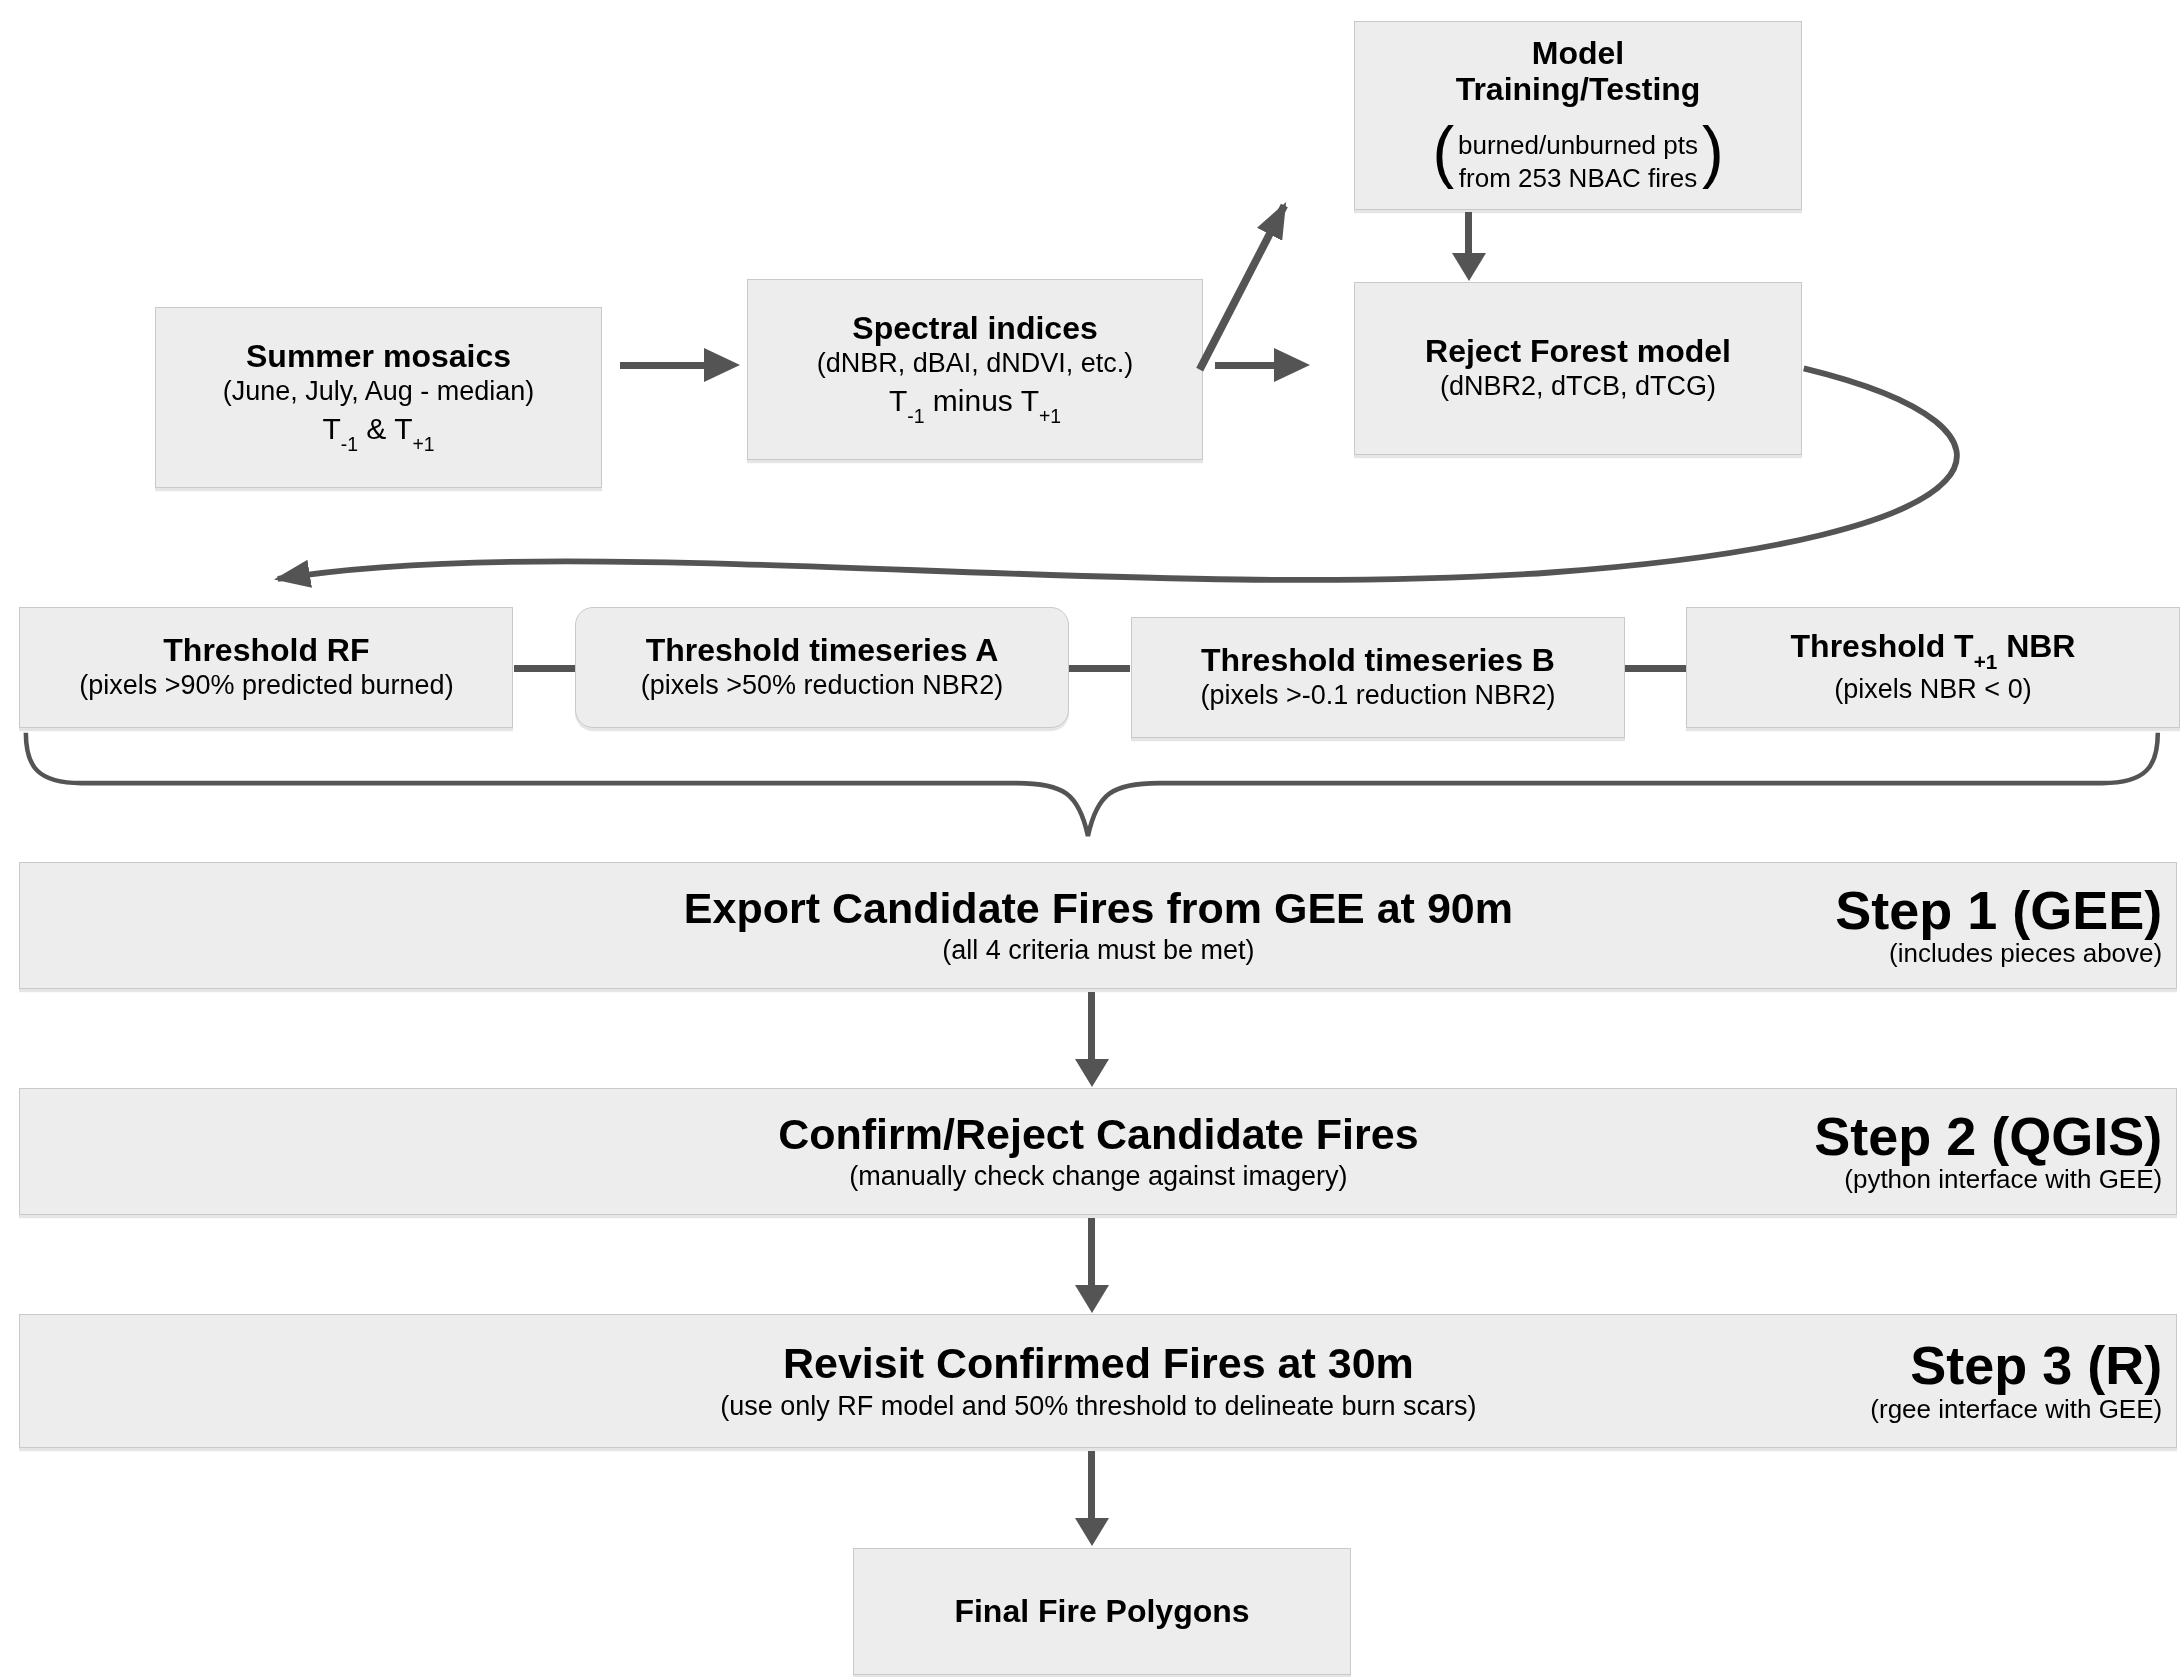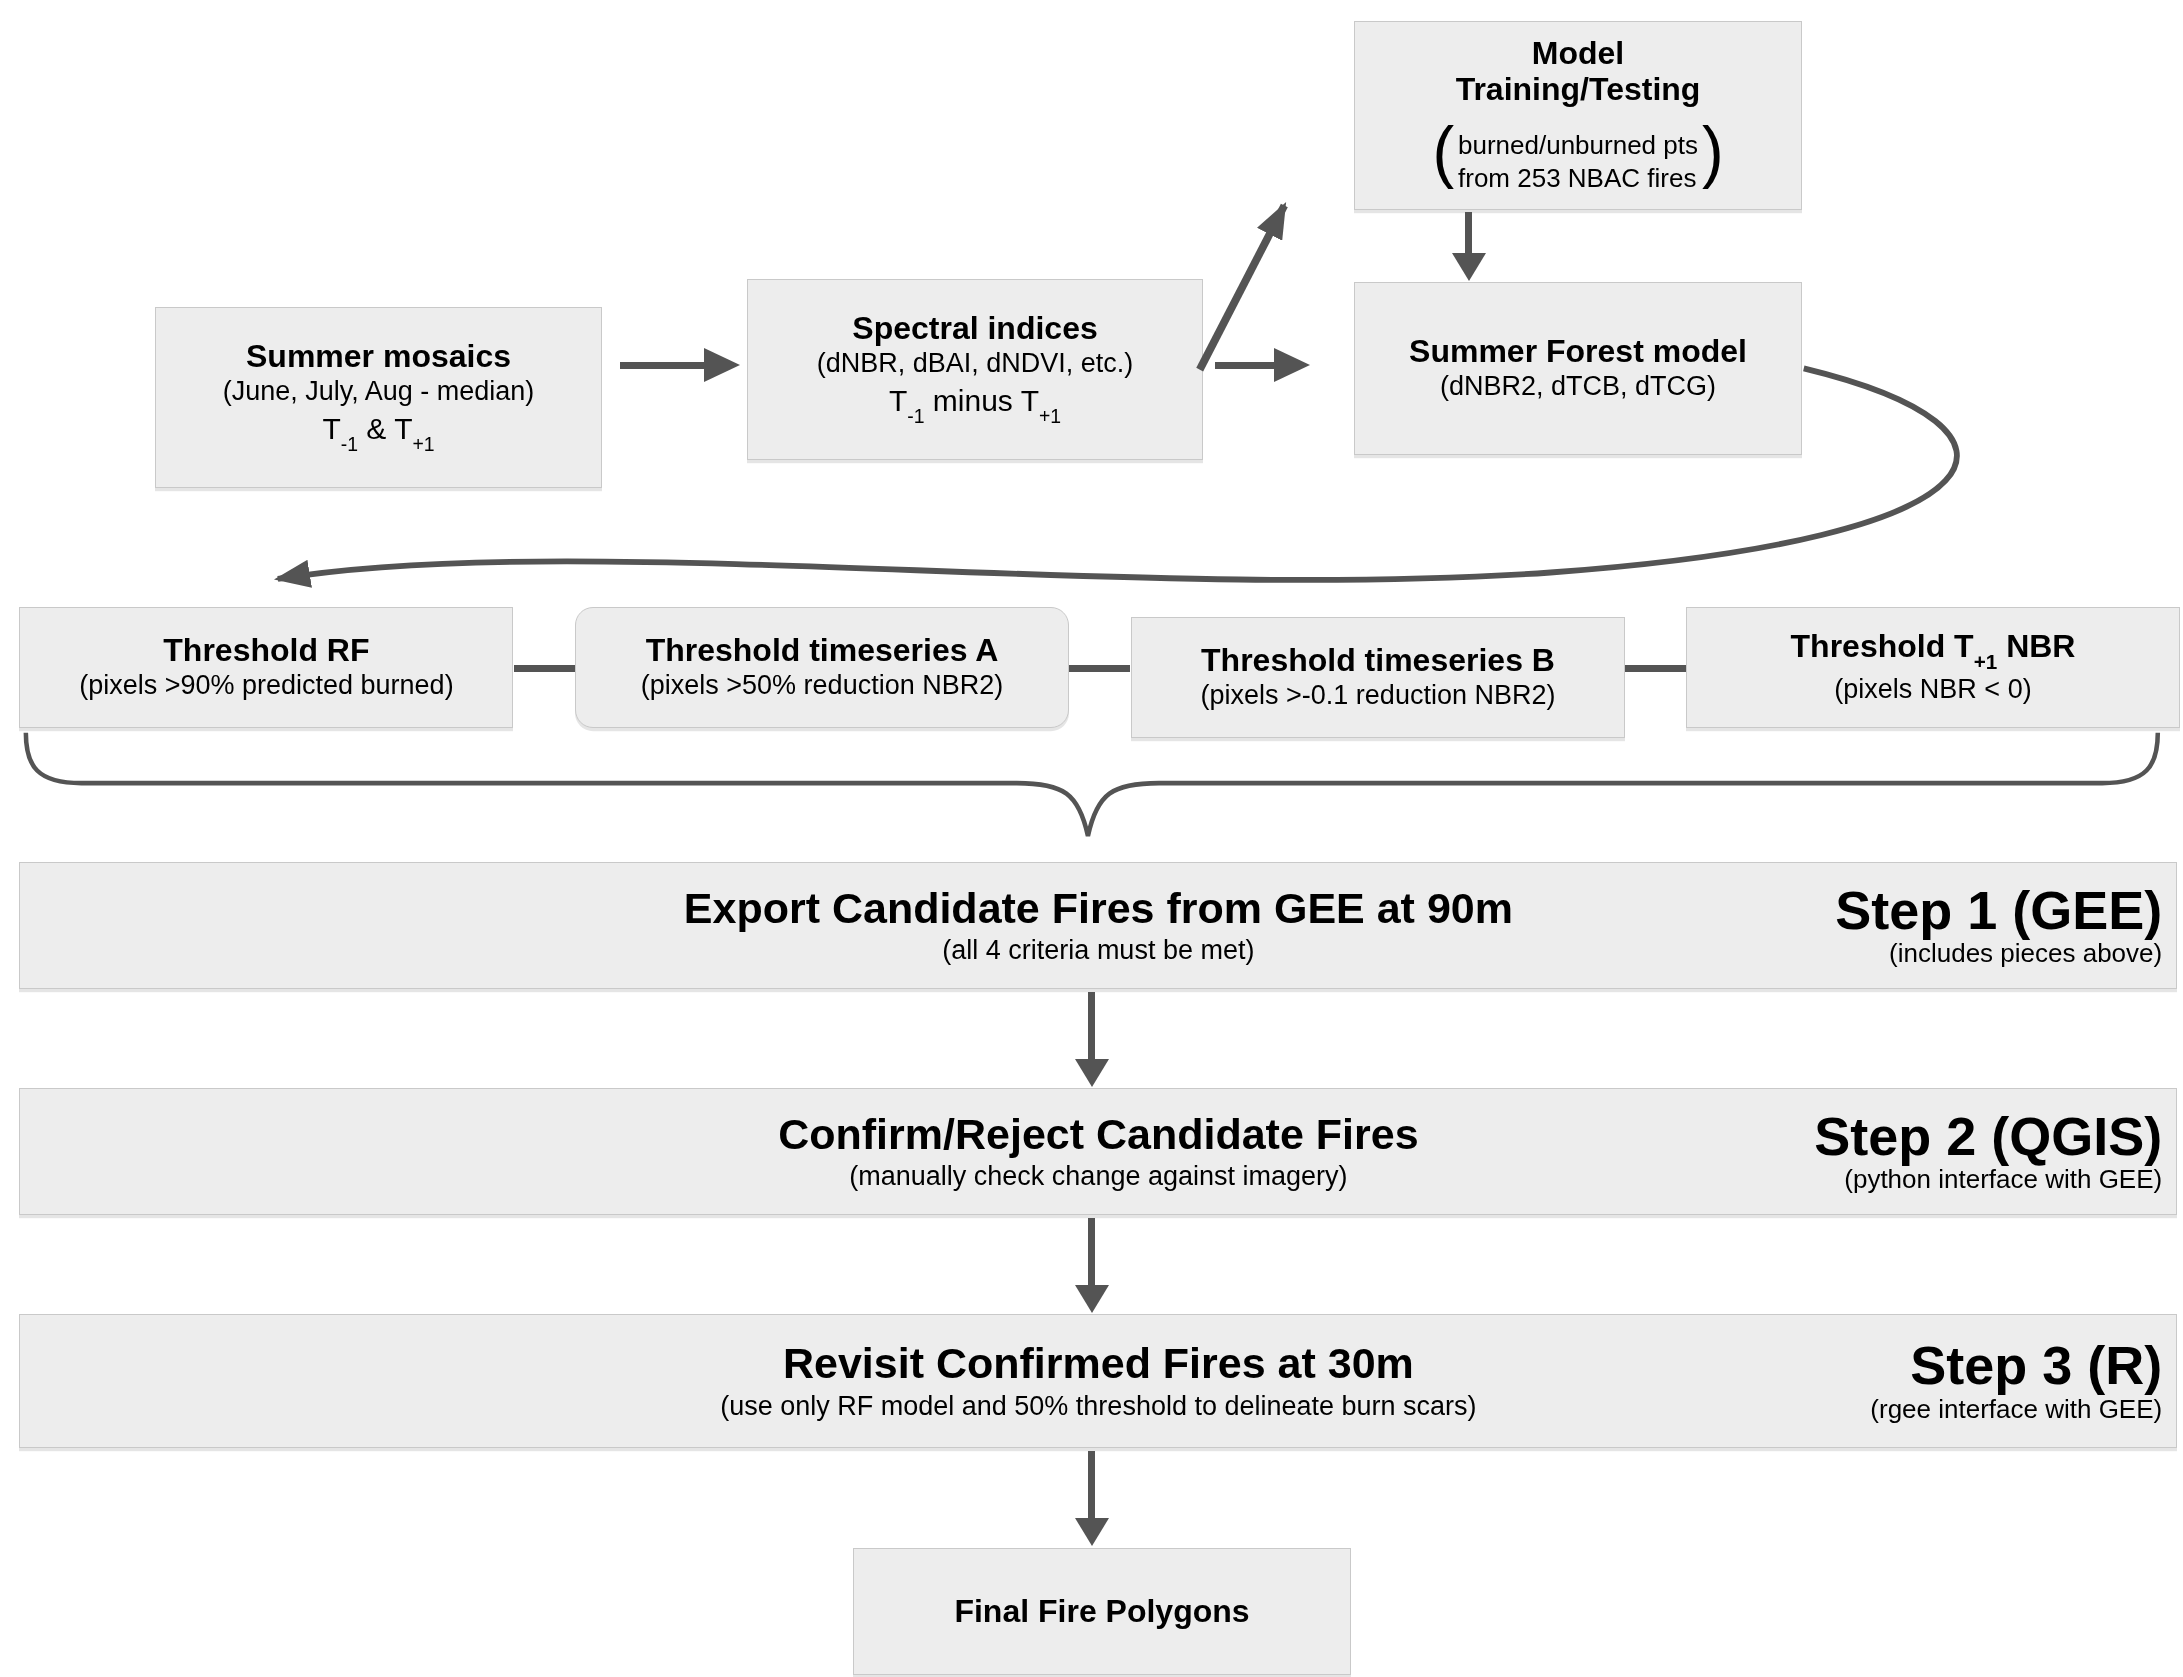--- a/index.html
+++ b/index.html
@@ -20,21 +20,21 @@
     display:flex;flex-direction:column;align-items:center;justify-content:center;
     text-align:center;box-sizing:border-box;
   }
   .box-title{font-weight:bold;font-size:32px;line-height:1.12;}
   .box-sub{font-size:27px;line-height:1.25;}
   .formula{font-size:30px;margin-top:3.9px;}
   .formula sub{font-size:19.4px;vertical-align:-11.6px;}
   .title-sub sub{font-size:20.7px;vertical-align:-11.6px;font-weight:bold;}
   .paren-row{display:flex;align-items:center;justify-content:center;margin-top:1.3px;}
   .big-paren{font-size:65px;font-weight:400;transform:scaleY(1.05);line-height:1;padding:0 3.9px;}
-  .paren-lines{font-size:26px;line-height:1.25;text-align:left;margin-top:20px;}
+  .paren-lines{font-size:26px;line-height:1.25;text-align:center;margin-top:20px;}
   .step-bar{
     position:absolute;left:19.4px;width:2158px;background:var(--box-fill);
     border:1.3px solid var(--box-border);box-shadow:0 3.2px 0 rgba(0,0,0,0.10);
     box-sizing:border-box;
   }
   .step-center{position:absolute;left:0;right:0;top:50%;transform:translateY(-50%);text-align:center;}
   .step-title{font-size:43px;font-weight:bold;line-height:1.2;}
   .step-sub{font-size:27px;line-height:1.25;}
   .step-right{position:absolute;right:14.2px;top:50%;transform:translateY(-50%);text-align:right;}
   .step-label{font-size:54px;font-weight:bold;line-height:1.05;}
@@ -70,21 +70,21 @@
       <span class="big-paren">(</span>
       <span class="paren-lines">
         <span>burned/unburned pts</span><br>
         <span>from 253 NBAC fires</span>
       </span>
       <span class="big-paren">)</span>
     </div>
   </div>
 
   <div class="box" style="left:1354px;top:282px;width:448px;height:173px;">
-    <div class="box-title">Summer Forest model</div>
+    <div class="box-title">Reject Forest model</div>
     <div class="box-sub">(dNBR2, dTCB, dTCG)</div>
   </div>
 
   <div class="box" style="left:19.4px;top:607px;width:494px;height:121px;">
     <div class="box-title">Threshold RF</div>
     <div class="box-sub">(pixels &gt;90% predicted burned)</div>
   </div>
   <div class="box" style="left:575px;top:607px;width:494px;height:121px;border-radius:18px;">
     <div class="box-title">Threshold timeseries A</div>
     <div class="box-sub">(pixels &gt;50% reduction NBR2)</div>

